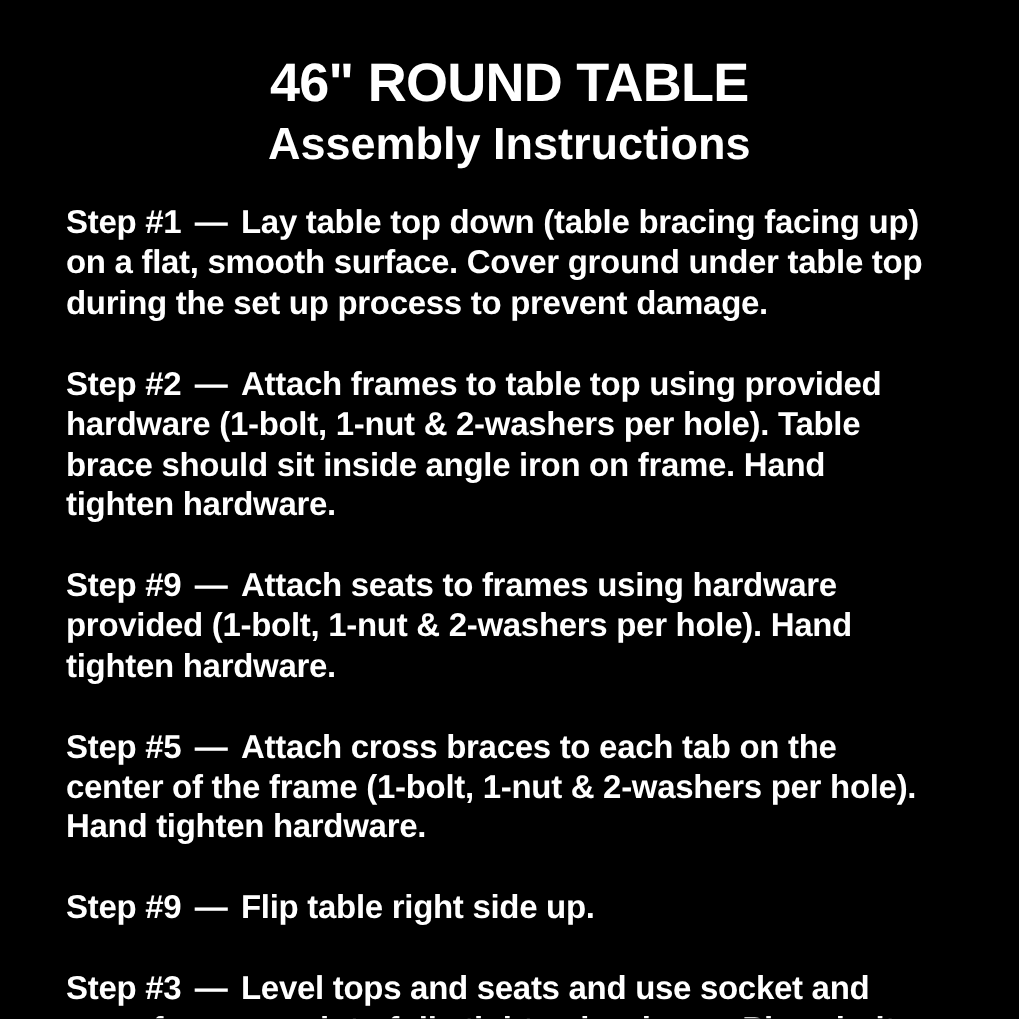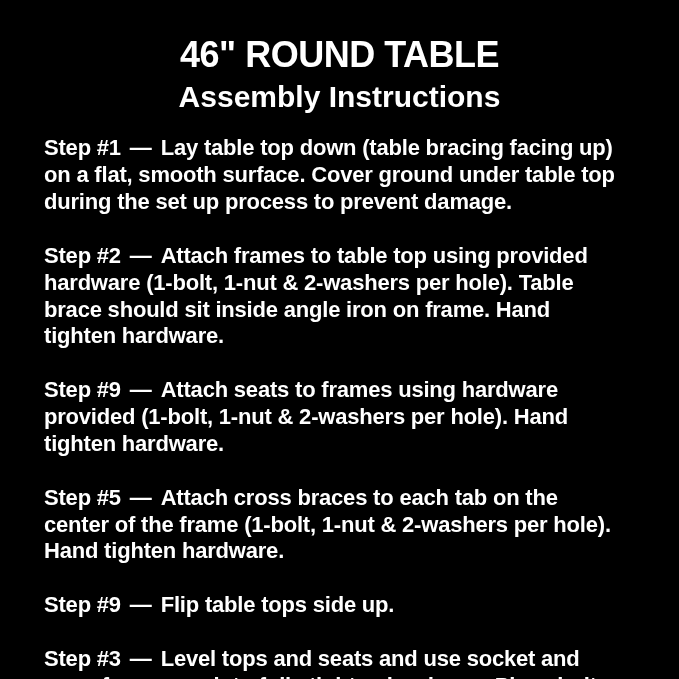--- a/index.html
+++ b/index.html
@@ -58,17 +58,17 @@
 
   <div class="steps">
     <p class="step"><span>Step #1</span><span class="step-dash">—</span><span>Lay table top down (table bracing facing up) on a flat, smooth surface. Cover ground under table top during the set up process to prevent damage.</span></p>
 
     <p class="step"><span>Step #2</span><span class="step-dash">—</span><span>Attach frames to table top using provided hardware (1-bolt, 1-nut &amp; 2-washers per hole). Table brace should sit inside angle iron on frame. Hand tighten hardware.</span></p>
 
     <p class="step"><span>Step #9</span><span class="step-dash">—</span><span>Attach seats to frames using hardware provided (1-bolt, 1-nut &amp; 2-washers per hole). Hand tighten hardware.</span></p>
 
     <p class="step"><span>Step #5</span><span class="step-dash">—</span><span>Attach cross braces to each tab on the center of the frame (1-bolt, 1-nut &amp; 2-washers per hole). Hand tighten hardware.</span></p>
 
-    <p class="step"><span>Step #9</span><span class="step-dash">—</span><span>Flip table tops side up.</span></p>
+    <p class="step"><span>Step #9</span><span class="step-dash">—</span><span>Flip table right side up.</span></p>
 
     <p class="step"><span>Step #3</span><span class="step-dash">—</span><span>Level tops and seats and use socket and open face wrench to fully tighten hardware. Place bolt end caps on bolt ends.</span></p>
   </div>
 </div>
 
 </body></html>

